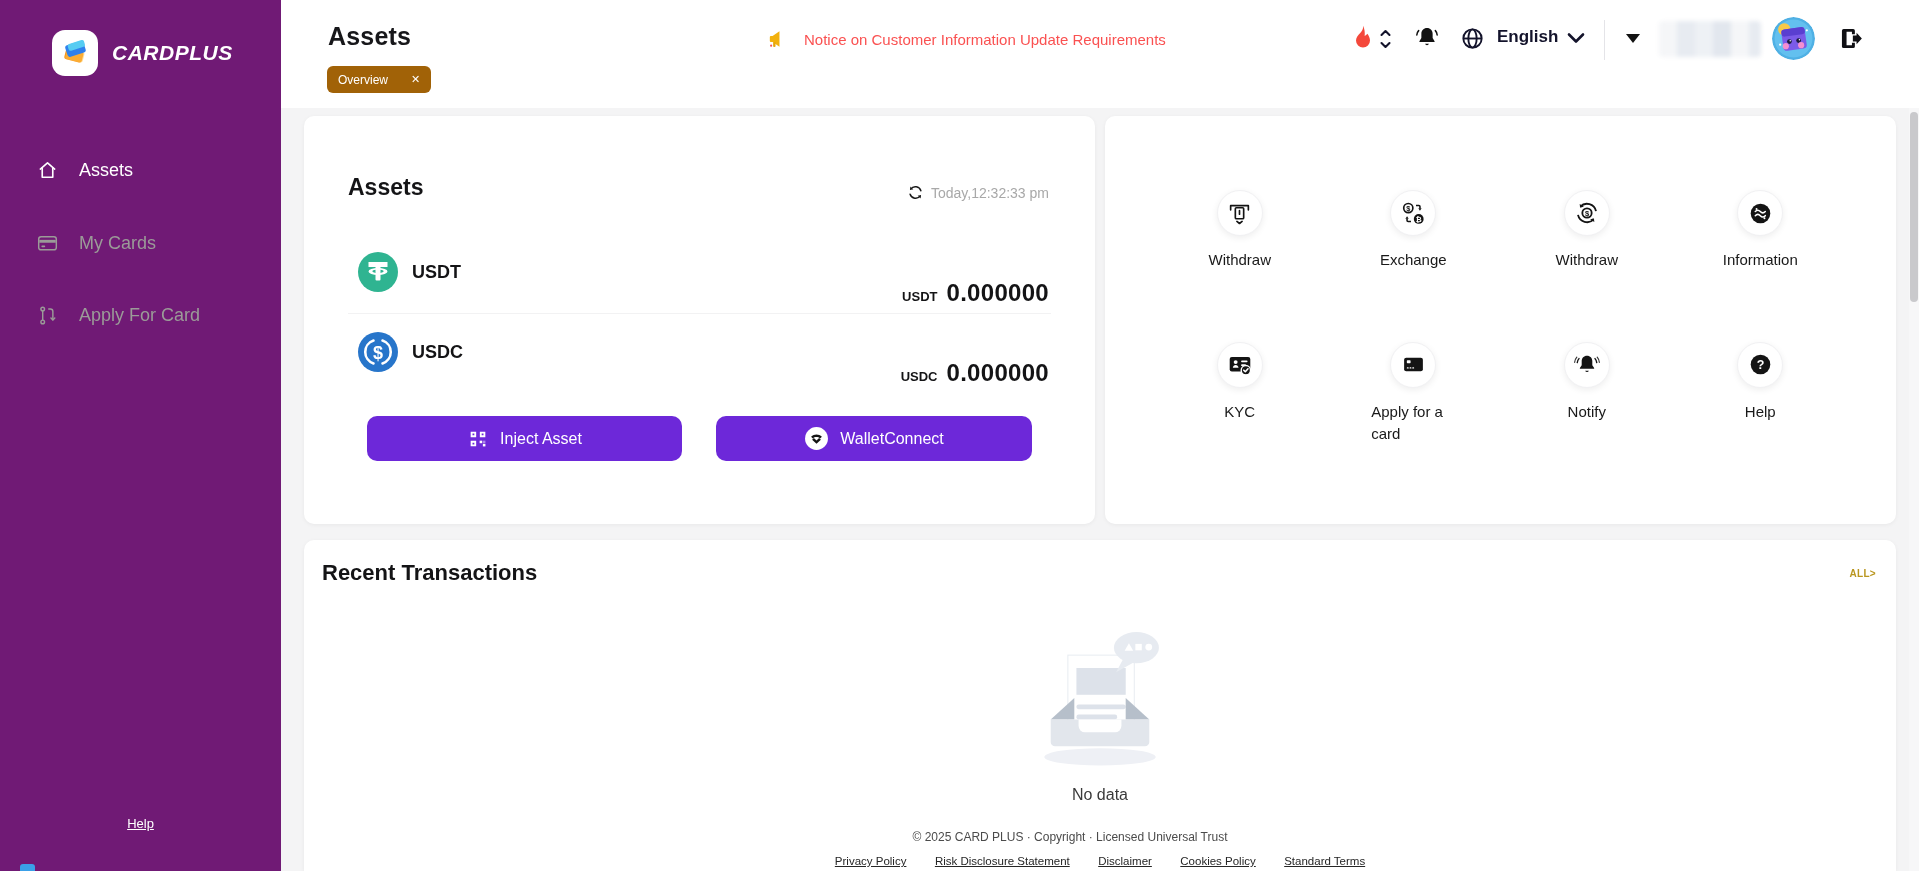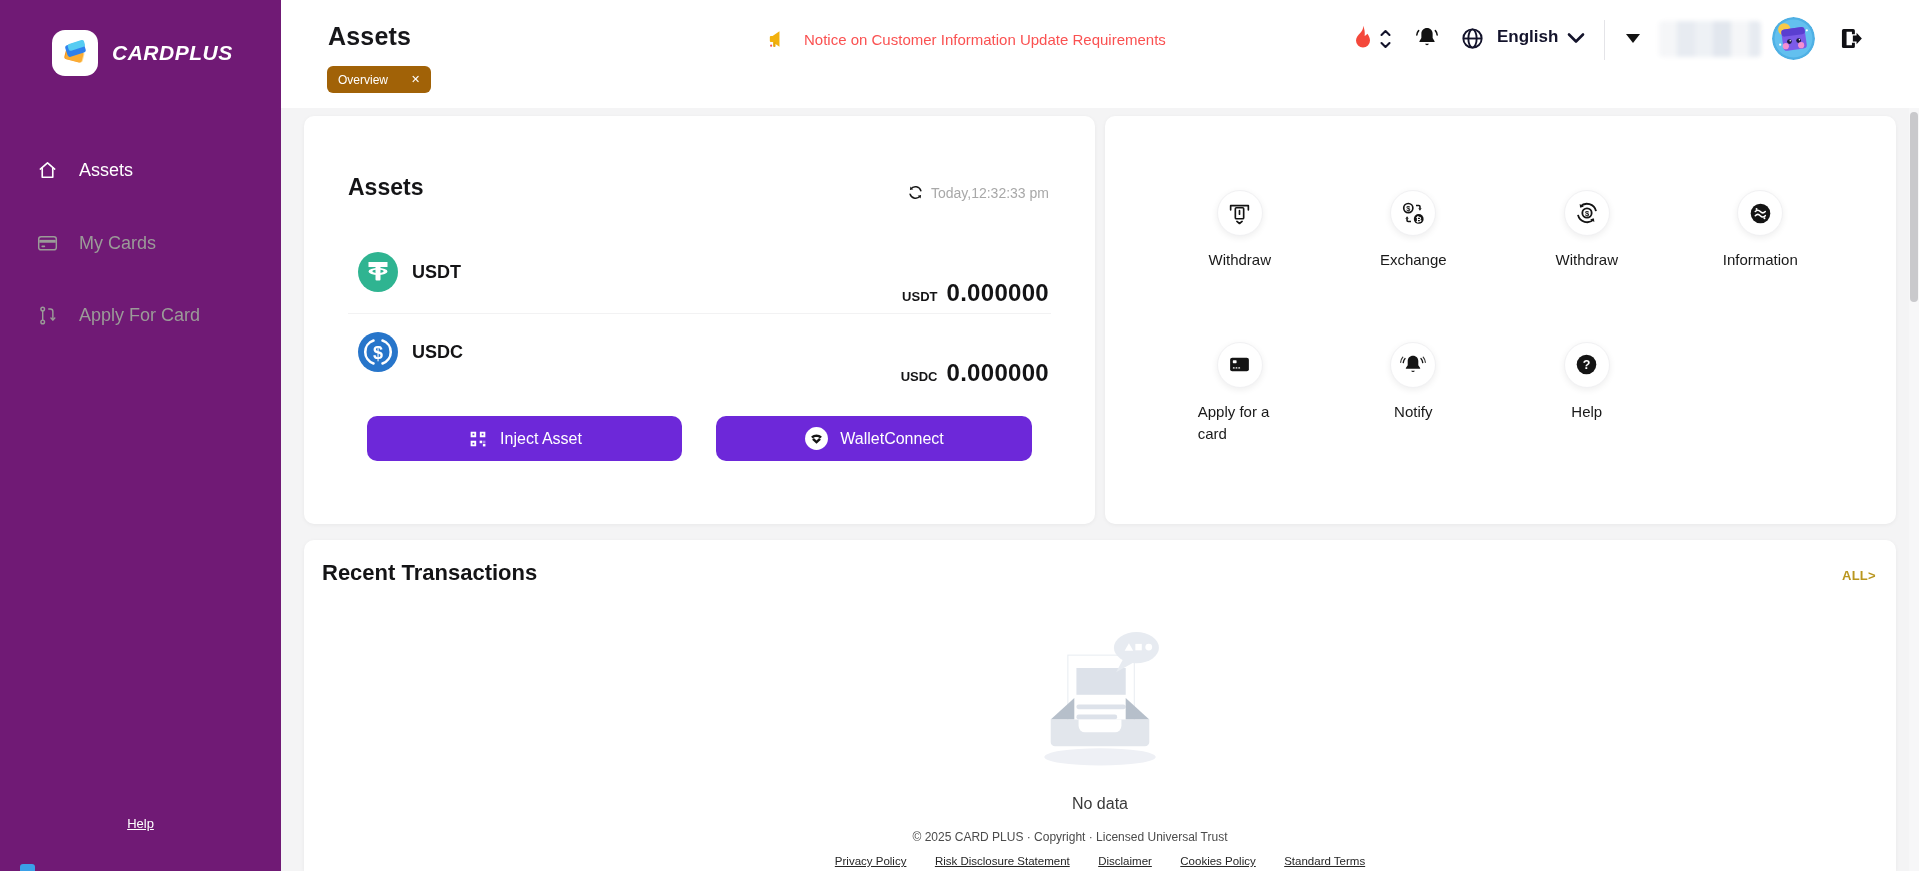--- a/index.html
+++ b/index.html
@@ -58,23 +58,23 @@
   .btn-wc { left:412px; width:316px; }
 
   
   .qa-grid { position:absolute; left:48px; top:74px; width:694px; display:grid; grid-template-columns:repeat(4,1fr); row-gap:70px; }
   .qa-cell { display:flex; flex-direction:column; align-items:center; cursor:pointer; }
   .qa-circle { width:46px; height:46px; border-radius:50%; background:#fff; border:1px solid #f1f1f3; box-shadow:0 2px 7px rgba(0,0,0,.07); display:flex; align-items:center; justify-content:center; }
   .qa-label { margin-top:13px; font-size:15px; color:#191919; text-align:left; max-width:84px; overflow-wrap:anywhere; line-height:1.5; }
 
   
   .recent-title { position:absolute; left:18px; top:20px; font-size:22px; font-weight:800; color:#141416; }
-  .all-link { position:absolute; right:20px; top:28px; font-size:13px; font-weight:700; color:#b9961f; cursor:pointer; letter-spacing:.3px; }
+  .all-link { position:absolute; right:20px; top:28px; font-size:10px; font-weight:700; color:#b9961f; cursor:pointer; letter-spacing:.3px; }
   .empty-wrap { position:absolute; left:696px; top:82px; width:200px; text-align:center; }
-  .empty-text { margin-top:17px; font-size:16px; color:#3a3a3a; }
+  .empty-text { margin-top:8px; font-size:16px; color:#3a3a3a; }
 
   
   .footer-copy { position:absolute; left:281px; top:830px; width:1578px; text-align:center; font-size:12px; color:#4b4b4b; z-index:7; }
   .footer-links { position:absolute; left:281px; top:851px; width:1638px; text-align:center; z-index:7; }
   .footer-links a { display:inline-block; margin:0 12px; font-size:11.5px; font-weight:500; color:#262626; text-decoration:underline; cursor:pointer; }
 
   
   .scroll-track { position:absolute; right:0; top:108px; width:10px; height:763px; background:#f7f7f8; z-index:8; }
   .scroll-thumb { position:absolute; right:1px; top:112px; width:8px; height:190px; border-radius:4px; background:#c9c9cc; z-index:9; }
   .chat-cut { position:absolute; left:20px; top:864px; width:15px; height:7px; background:#3aa0e8; border-radius:3px 3px 0 0; z-index:7; }
@@ -304,20 +304,34 @@
           <circle cx="12" cy="12" r="9.4" fill="#141414"></circle>
           <path d="M7 10.1c1.6-1.7 3.2-1.7 4.8 0s3.2 1.7 4.8 0" stroke="#fff" stroke-width="1.5" fill="none" stroke-linecap="round"></path>
           <path d="M7 14.1c1.6-1.7 3.2-1.7 4.8 0s3.2 1.7 4.8 0" stroke="#fff" stroke-width="1.5" fill="none" stroke-linecap="round"></path>
           <circle cx="8.2" cy="7.6" r=".95" fill="#fff"></circle>
               <circle cx="15.8" cy="16.6" r=".95" fill="#fff"></circle>
         </svg>
           </div>
         <div class="qa-label">Information</div>
       </div>
 
+      <div class="qa-cell">
+        <div class="qa-circle">
+            <svg width="26" height="26" viewBox="0 0 24 24">
+          <rect x="2.5" y="4.5" width="19" height="13.5" rx="2" fill="#141414"></rect>
+          <circle cx="8" cy="9.3" r="1.8" fill="#fff"></circle>
+          <path d="M5.4 14.6c0-1.7 1.3-2.7 2.6-2.7s2.6 1 2.6 2.7z" fill="#fff"></path>
+          <rect x="13" y="7.8" width="6" height="1.6" rx=".8" fill="#fff"></rect>
+          <rect x="13" y="11.4" width="4.5" height="1.6" rx=".8" fill="#fff"></rect>
+          <circle cx="17.4" cy="16.8" r="4.3" fill="#141414" stroke="#fff" stroke-width="1.3"></circle>
+          <path d="M15.5 16.8l1.4 1.4 2.5-2.7" stroke="#fff" stroke-width="1.5" fill="none" stroke-linecap="round" stroke-linejoin="round"></path>
+        </svg>
+          </div>
+        <div class="qa-label">KYC</div>
+      </div>
 
       <div class="qa-cell">
         <div class="qa-circle">
             <svg width="25" height="25" viewBox="0 0 24 24">
           <rect x="3" y="5.5" width="18" height="13" rx="2" fill="#141414"></rect>
           <rect x="5.6" y="8" width="3.6" height="2.7" rx=".6" fill="#fff"></rect>
           <rect x="5.6" y="14.6" width="1.8" height="1.3" rx=".4" fill="#fff"></rect>
               <rect x="8.2" y="14.6" width="1.8" height="1.3" rx=".4" fill="#fff"></rect>
               <rect x="10.8" y="14.6" width="1.8" height="1.3" rx=".4" fill="#fff"></rect>
         </svg>

